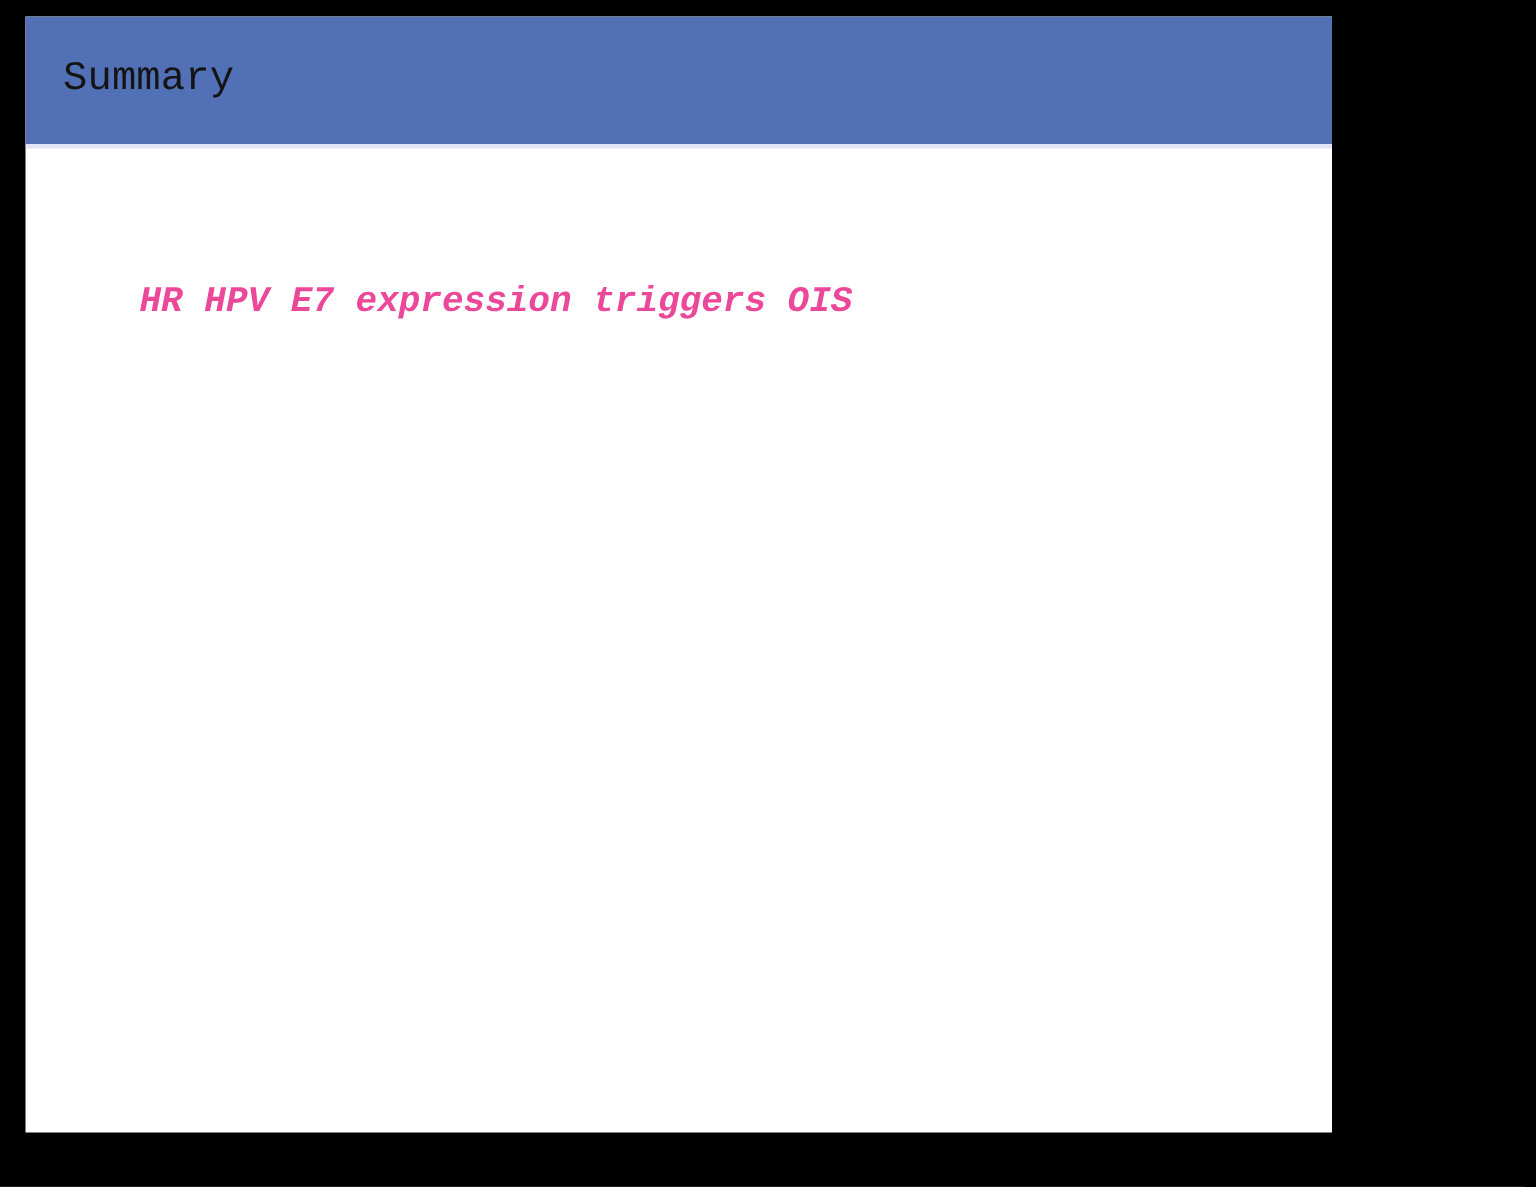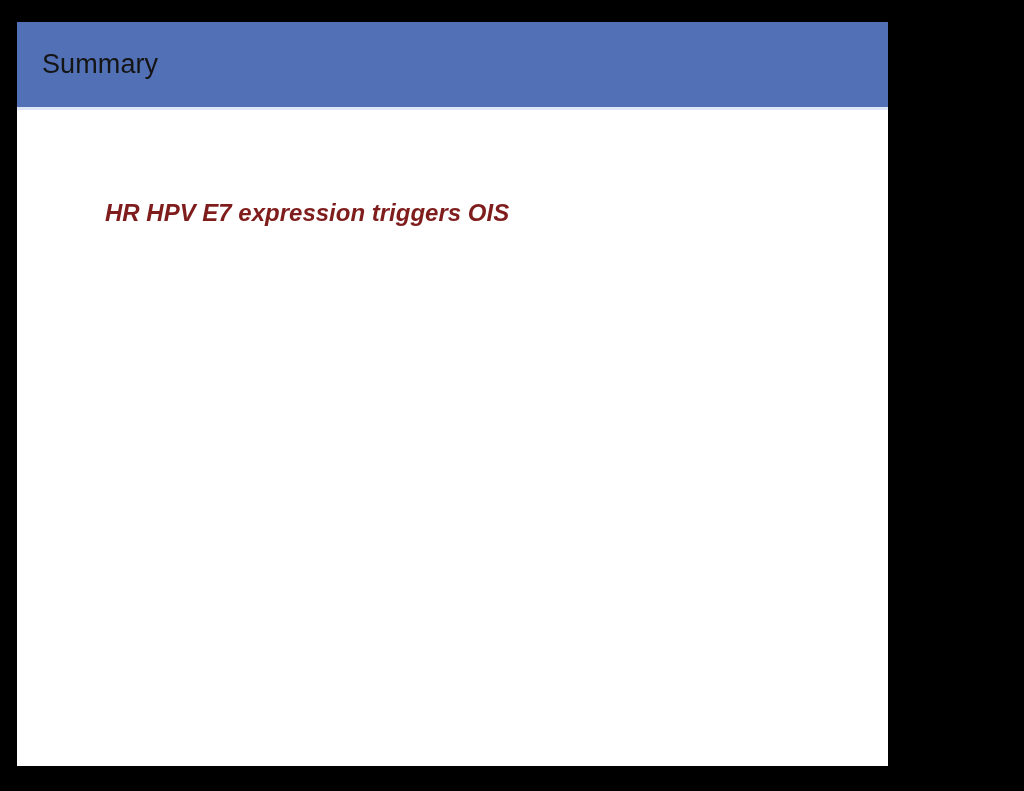--- a/index.html
+++ b/index.html
@@ -21,25 +21,26 @@
     top: 0;
     width: 1024px;
     height: 791px;
     background: #000000;
   }
 
   
   #slide-canvas {
     position: absolute;
     left: 17px;
-    top: 22px;
+    top: 11px;
     width: 871px;
     height: 744px;
     background: #ffffff;
     overflow: hidden;
+    font-family: Liberation Mono, monospace;
   }
 
   
   #title-band {
     position: absolute;
     left: 0;
     top: 0;
     width: 990px;
     height: 85px;
     background: #5270b5;
@@ -77,23 +78,22 @@
   }
 
   .body-bullet {
     position: absolute;
     left: 76px;
     top: 88px;
     font-size: 24px;
     line-height: 30px;
     font-weight: bold;
     font-style: italic;
-    color: #7f1d1d;
+    color: #ec4899;
     white-space: nowrap;
-    margin-left: 12px;
   }
 </style>
 </head>
 <body>
 
 <div id="slide-frame">
 
   <div id="slide-canvas">
 
     <div id="title-band"></div>

